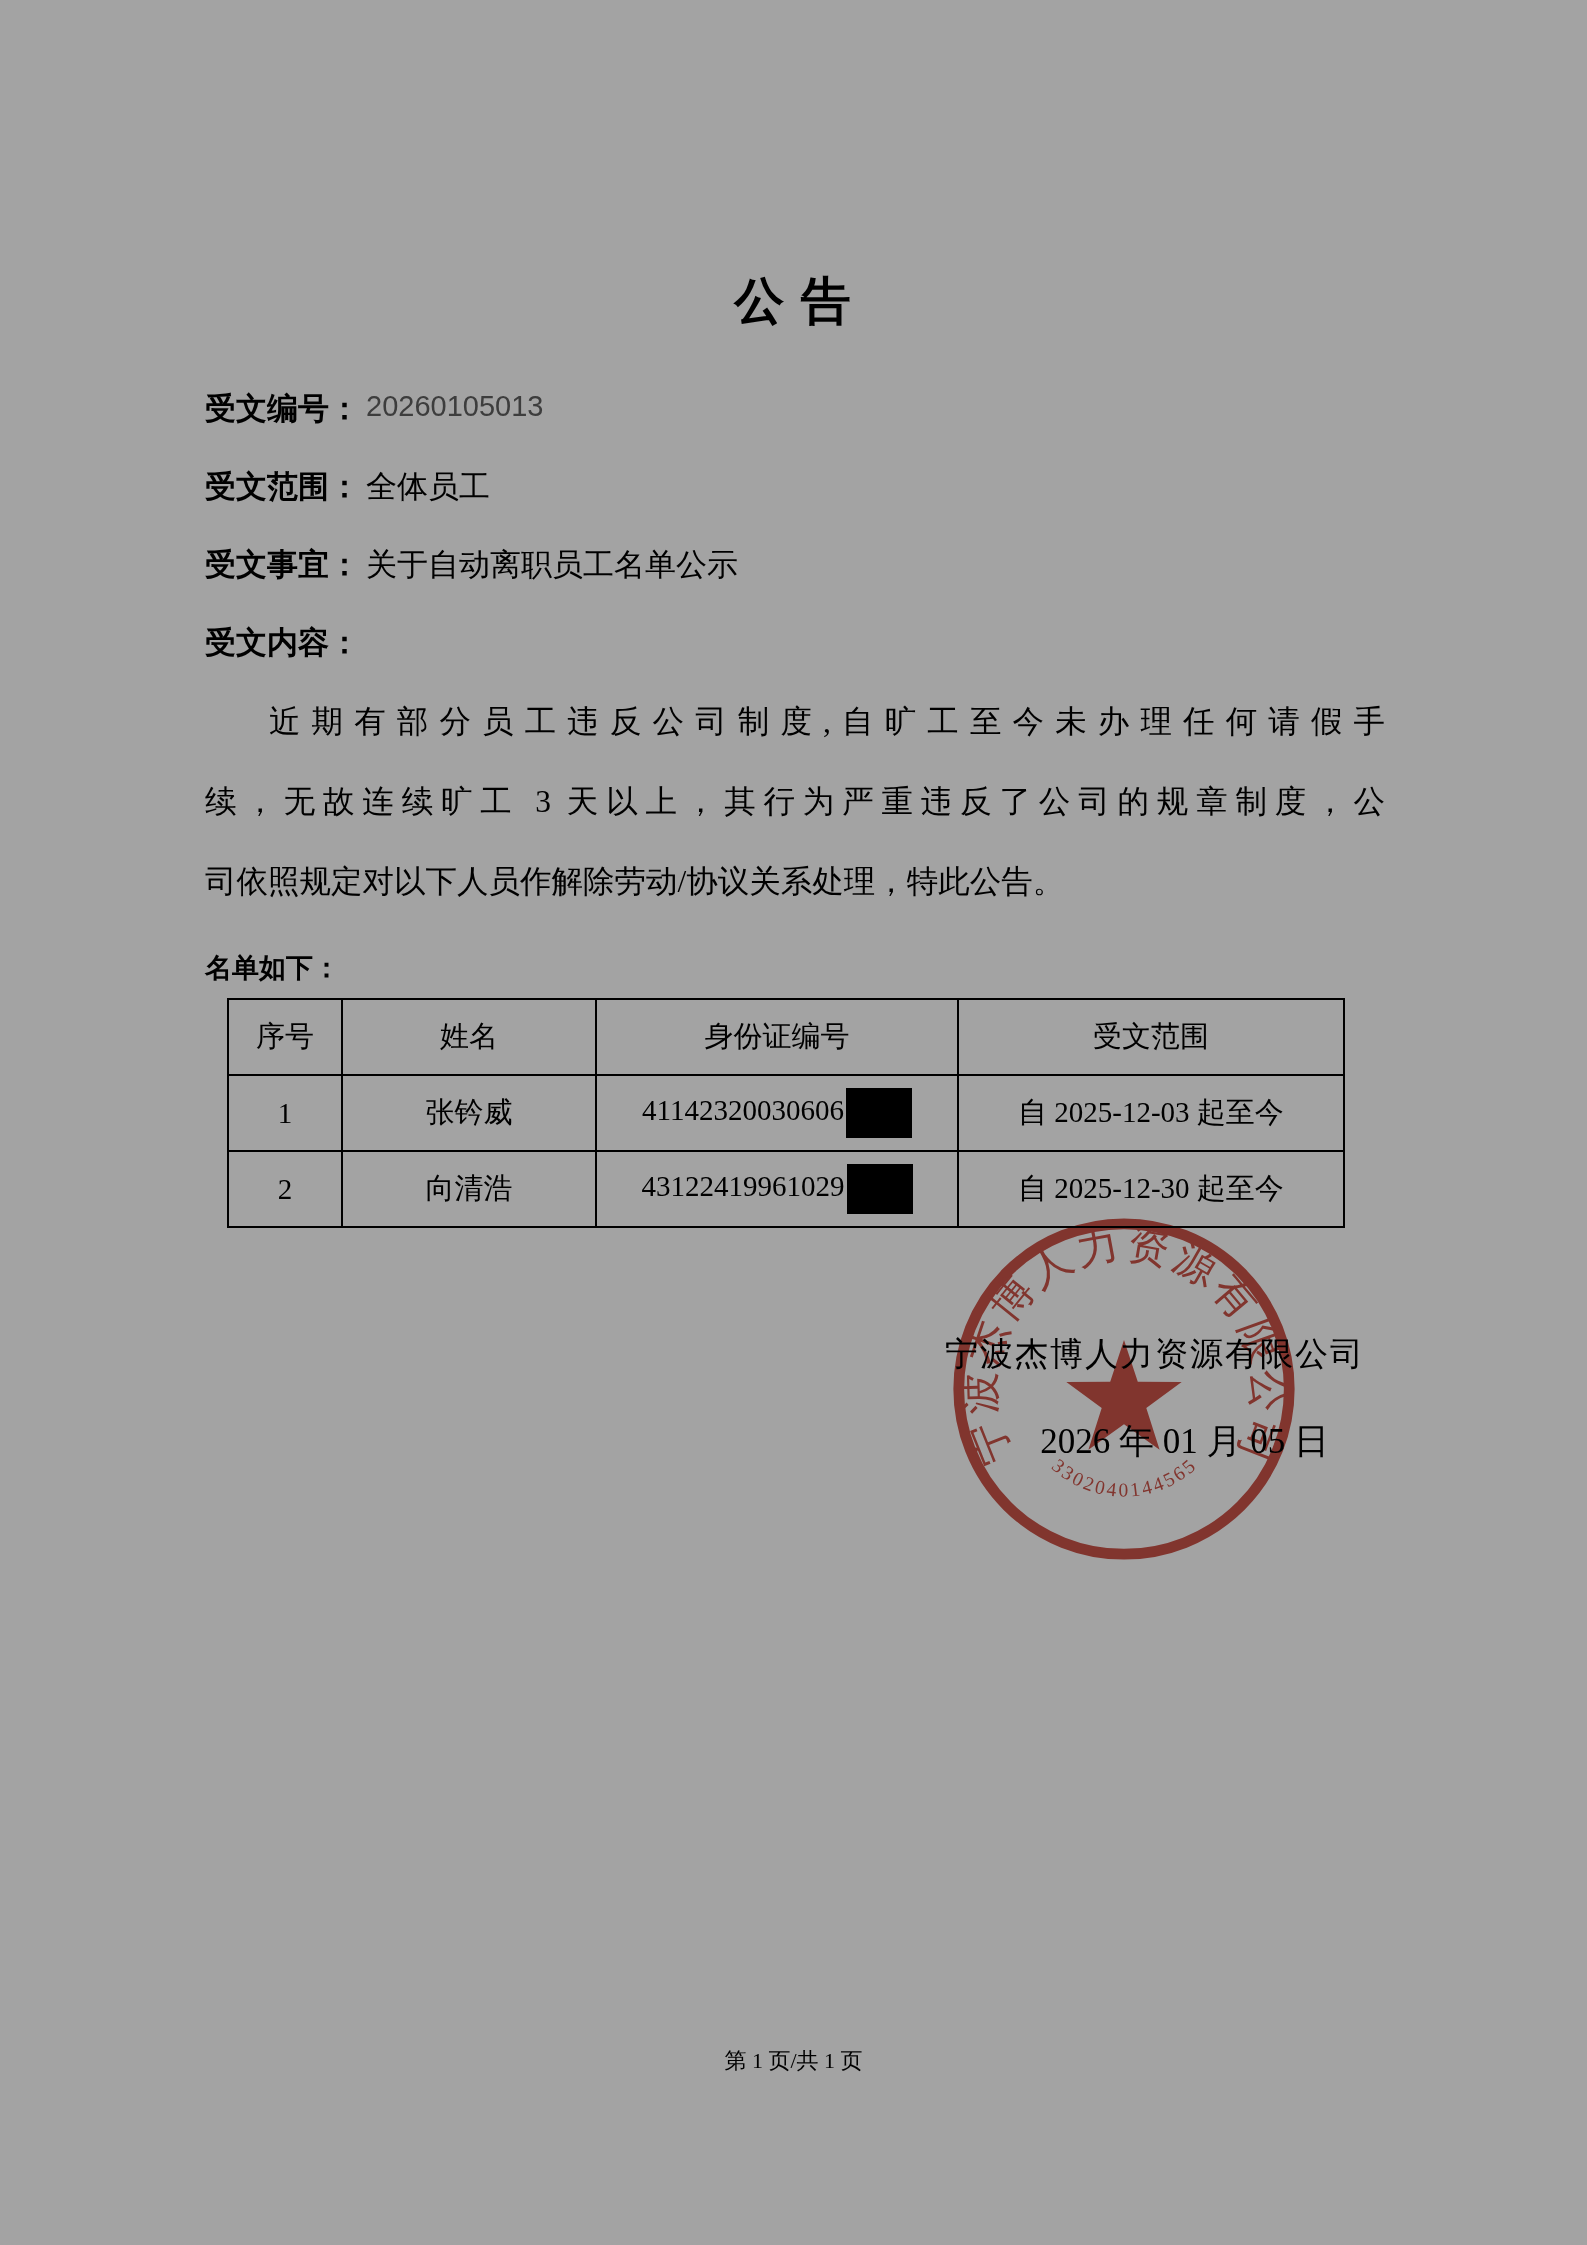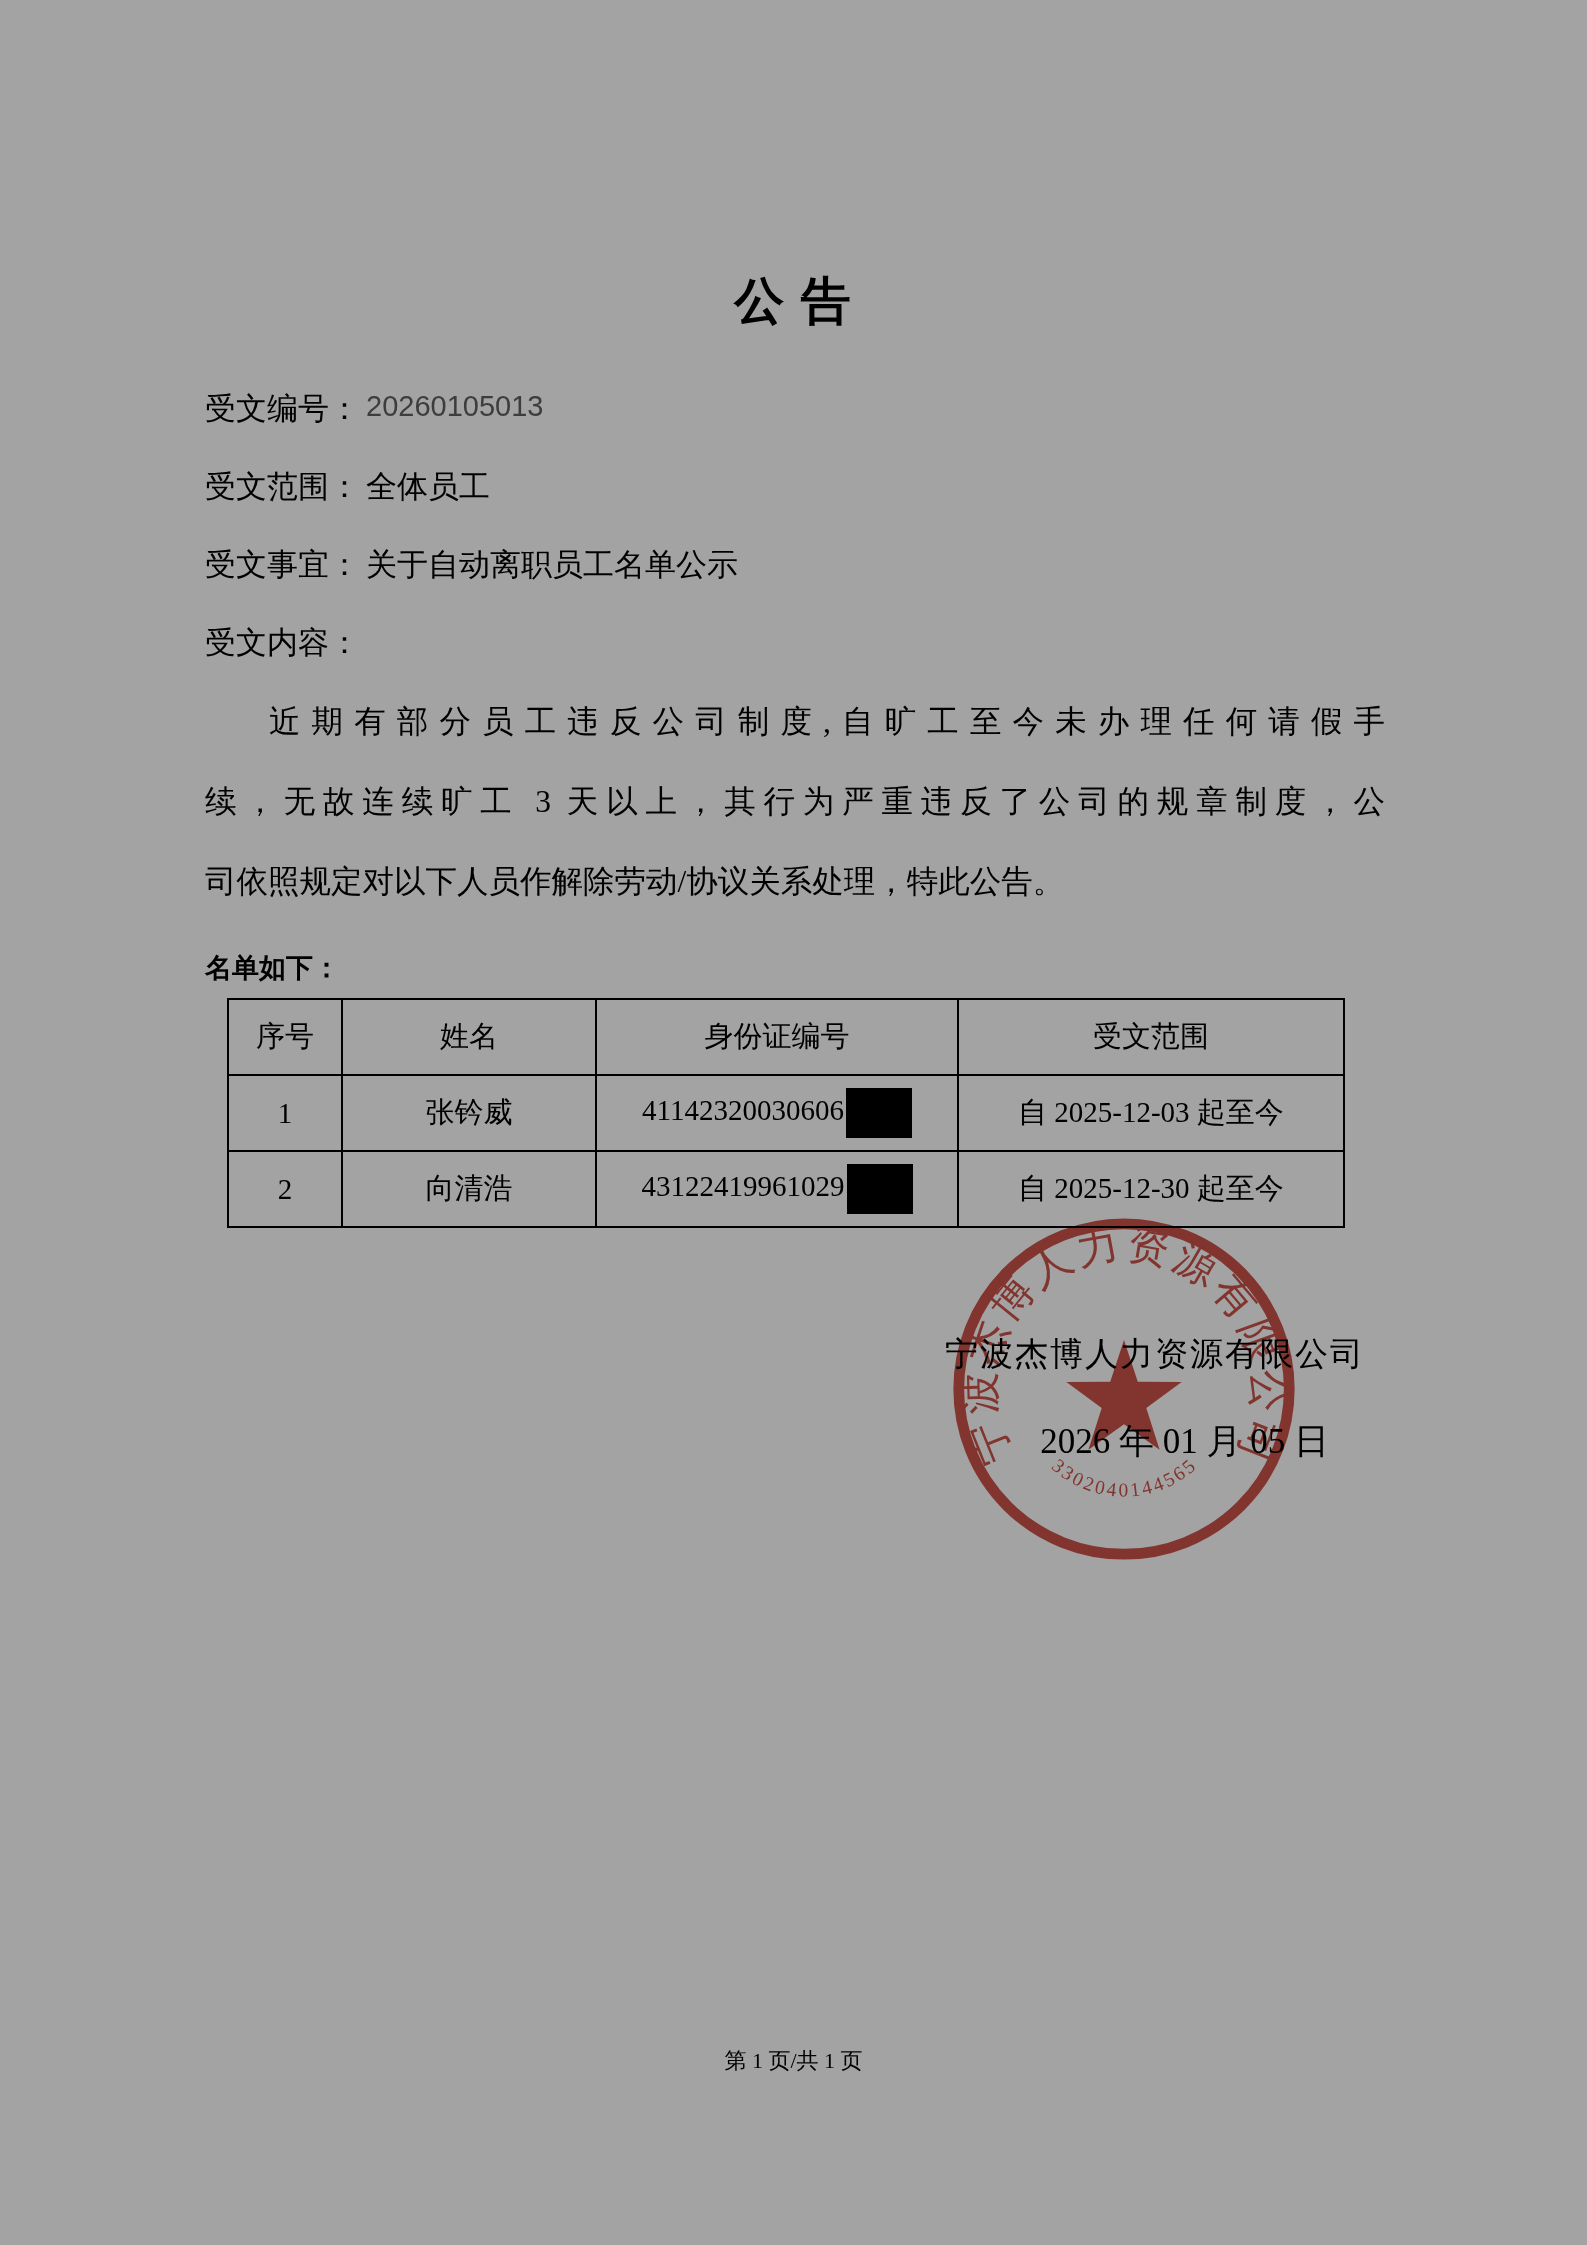--- a/index.html
+++ b/index.html
@@ -13,21 +13,21 @@
   }
   .doc-title{
     position:absolute;top:268px;left:0;width:100%;
     text-align:center;font-size:50px;font-weight:700;
     letter-spacing:2px;
   }
   .content{
     position:absolute;left:205px;top:388px;width:1180px;
   }
   .field-row{height:78px;font-size:31px;display:flex;align-items:flex-start;}
-  .field-label{font-weight:400;white-space:pre;}
+  .field-label{font-weight:700;white-space:pre;}
   .field-value{margin-left:6px;white-space:pre;}
   .value-sans{
     font-family:"Liberation Sans","DejaVu Sans",sans-serif;
     font-size:29px;color:#3d3d3d;padding-top:2px;
   }
   .salutation{height:78px;font-size:31px;}
   .body-line{height:80px;font-size:31.5px;line-height:44px;}
   .jl{text-align:justify;text-align-last:justify;}
   .indent{text-indent:64px;}
   .list-intro{margin-top:10px;height:48px;font-size:27px;font-weight:700;}

